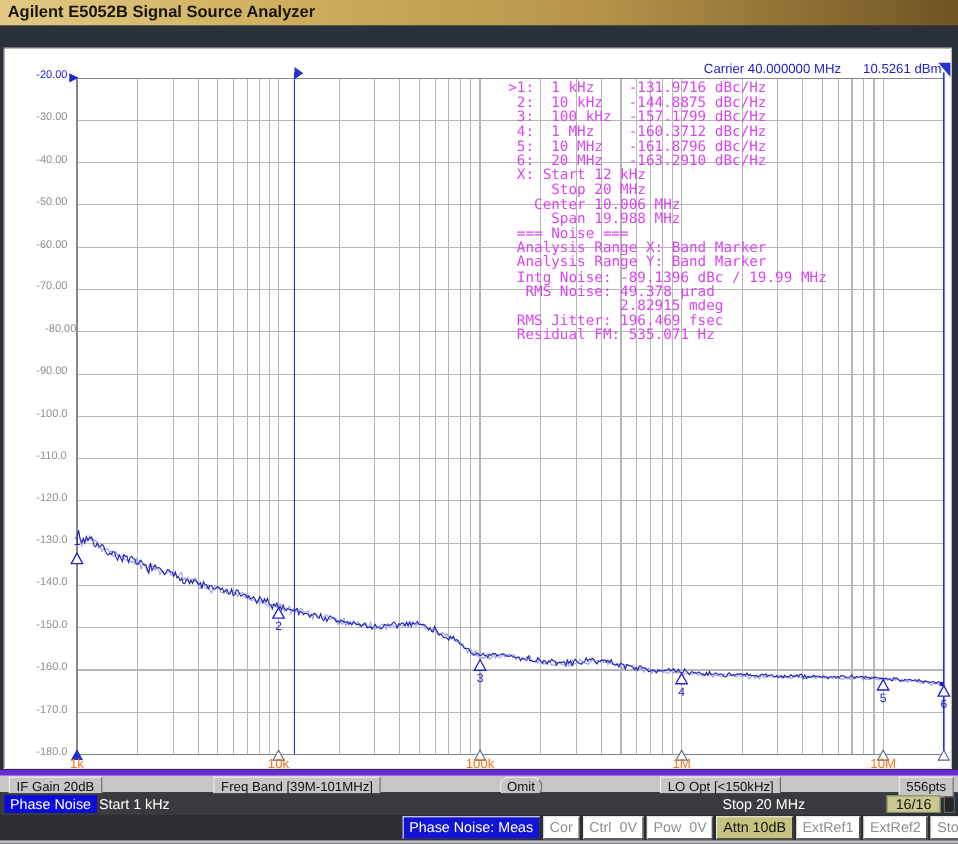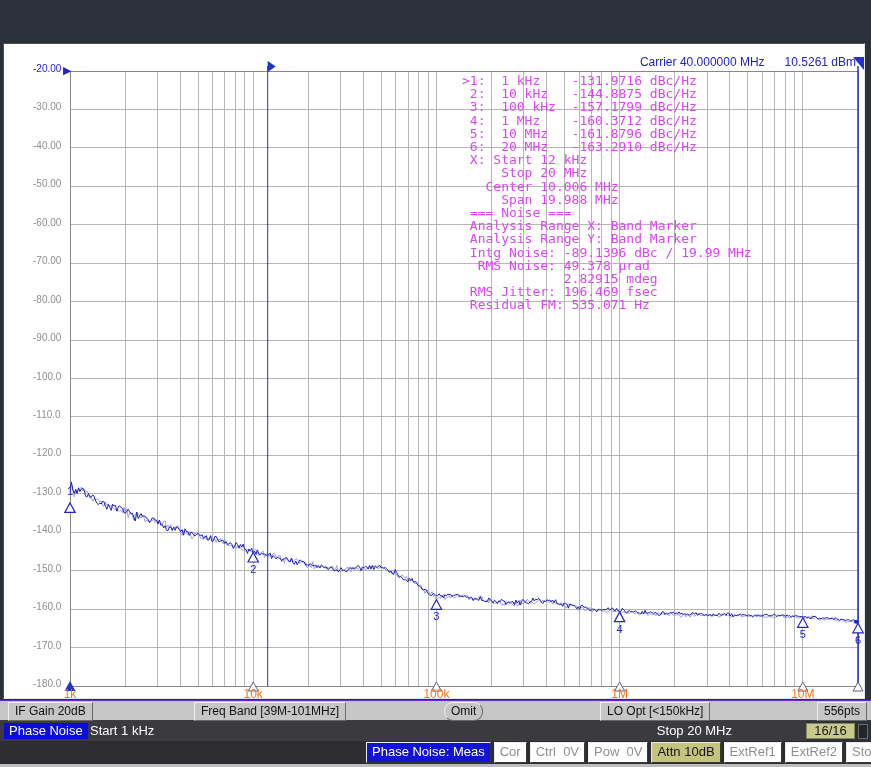--- a/index.html
+++ b/index.html
@@ -15,21 +15,21 @@
   .chan-label{left:8px;top:47px;color:#2222cc;font-size:13px;white-space:pre;}
   .chan-arrow{color:#2222cc;font-size:10px;vertical-align:1px;}
   .carrier{left:560px;top:55px;width:296px;text-align:right;color:#2222cc;font-size:12px;white-space:pre;}
   .ylabel{width:56px;left:4px;text-align:left;font-size:10px;color:#8f8f8f;z-index:3;position:absolute;padding-left:29px;}
   .ylabel.ref{color:#2222cc;}
   .ref-arrow{left:63px;top:64px;color:#2222cc;font-size:11px;}
   .xlabel{top:687px;width:64px;text-align:center;font-size:12px;color:#f97316;position:absolute;z-index:3;}
   .readout{left:462px;top:74px;color:#d946ef;font-family:"DejaVu Sans Mono",monospace;
            font-size:13px;line-height:13.2px;white-space:pre;}
   .softkeys{position:absolute;left:0;top:700px;width:871px;height:21px;background:#c6c6c6;
-            border-top:1px solid #6d28d9;border-bottom:1px solid #3e3e3e;box-sizing:border-box;z-index:4;}
+            border-top:5px solid #6d28d9;border-bottom:1px solid #3e3e3e;box-sizing:border-box;z-index:4;}
   .skbtn{position:absolute;top:1px;height:17px;line-height:16px;font-size:12px;color:#101010;
          background:#c6c6c6;border:1px solid;border-color:#f0f0f0 #676767 #676767 #f0f0f0;
          padding:0 6px;white-space:pre;}
   .tracebar{position:absolute;left:0;top:721px;width:806px;height:20px;background:#3b3b3f;
             color:#fff;font-size:13px;z-index:4;}
   .trace-label{position:absolute;left:4px;top:2px;background:#0b0bdb;color:#fff;
                padding:0 5px;height:16px;line-height:16px;}
   .start-label{position:absolute;left:90px;top:0;line-height:20px;}
   .stop-label{position:absolute;right:74px;top:0;line-height:20px;}
   .counter{position:absolute;left:806px;top:2px;width:47px;height:14px;background:#c9c98f;color:#141414;
@@ -42,20 +42,23 @@
   .sbbtn.disabled{color:#8f8f8f;}
   .sbbtn.active{background:#1313d6;color:#ffffff;}
   .sbbtn.highlight{background:#c4c47e;color:#141414;}
   .bottomedge{position:absolute;left:0;top:764px;width:871px;height:3px;background:#bdbdbd;z-index:4;}
 </style>
 </head>
 <body>
 
 <div class="window">
 
+  <div class="titlebar">
+    <span>Agilent E5052B Signal Source Analyzer</span>
+  </div>
 
   <div class="plot-panel"></div>
 
   <svg class="overlay" id="plot-svg" width="871" height="767" viewBox="0 0 871 767">
       <g shape-rendering="crispEdges">
         <line x1="70.0" y1="71" x2="70.0" y2="686" stroke="#b6b6b6" stroke-width="1"></line>
         <line x1="125.2" y1="71" x2="125.2" y2="686" stroke="#b6b6b6" stroke-width="1"></line>
         <line x1="157.4" y1="71" x2="157.4" y2="686" stroke="#b6b6b6" stroke-width="1"></line>
         <line x1="180.3" y1="71" x2="180.3" y2="686" stroke="#b6b6b6" stroke-width="1"></line>
         <line x1="198.1" y1="71" x2="198.1" y2="686" stroke="#b6b6b6" stroke-width="1"></line>
@@ -143,21 +146,21 @@
 
   <div class="txt ref-arrow">▶</div>
 
   <div id="ylabels">
       <div class="ylabel ref" style="top: 63px;">-20.00</div>
       <div class="ylabel" style="top: 101.438px;">-30.00</div>
       <div class="ylabel" style="top: 139.875px;">-40.00</div>
       <div class="ylabel" style="top: 178.312px;">-50.00</div>
       <div class="ylabel" style="top: 216.75px;">-60.00</div>
       <div class="ylabel" style="top: 255.188px;">-70.00</div>
-      <div class="ylabel" style="top: 293.625px;">-80.00</div>
+      <div class="ylabel" style="top: 293.625px; margin-left: 8px;">-80.00</div>
       <div class="ylabel" style="top: 332.062px;">-90.00</div>
       <div class="ylabel" style="top: 370.5px;">-100.0</div>
       <div class="ylabel" style="top: 408.938px;">-110.0</div>
       <div class="ylabel" style="top: 447.375px;">-120.0</div>
       <div class="ylabel" style="top: 485.812px;">-130.0</div>
       <div class="ylabel" style="top: 524.25px;">-140.0</div>
       <div class="ylabel" style="top: 562.688px;">-150.0</div>
       <div class="ylabel" style="top: 601.125px;">-160.0</div>
       <div class="ylabel" style="top: 639.562px;">-170.0</div>
       <div class="ylabel" style="top: 678px;">-180.0</div>
@@ -168,21 +171,21 @@
       <div class="xlabel" style="left: 404.424px;">100k</div>
       <div class="xlabel" style="left: 587.636px;">1M</div>
       <div class="xlabel" style="left: 770.848px;">10M</div>
     </div>
 
   <div class="txt readout" id="readout"><div>&gt;1:  1 kHz    -131.9716 dBc/Hz</div><div> 2:  10 kHz   -144.8875 dBc/Hz</div><div> 3:  100 kHz  -157.1799 dBc/Hz</div><div> 4:  1 MHz    -160.3712 dBc/Hz</div><div> 5:  10 MHz   -161.8796 dBc/Hz</div><div> 6:  20 MHz   -163.2910 dBc/Hz</div><div> X: Start 12 kHz</div><div>     Stop 20 MHz</div><div>   Center 10.006 MHz</div><div>     Span 19.988 MHz</div><div> === Noise ===</div><div> Analysis Range X: Band Marker</div><div> Analysis Range Y: Band Marker</div><div> Intg Noise: -89.1396 dBc / 19.99 MHz</div><div>  RMS Noise: 49.378 µrad</div><div>             2.82915 mdeg</div><div> RMS Jitter: 196.469 fsec</div><div> Residual FM: 535.071 Hz</div></div>
 
   <div class="softkeys" id="softkeys">
       <div class="skbtn" style="left: 8px;">IF Gain 20dB</div>
       <div class="skbtn" style="left: 194px; text-align: right;">Freq Band [39M-101MHz]</div>
-      <div class="skbtn" style="left: 444px; border-radius: 9px;">Omit</div>
+      <div class="skbtn" style="left: 454px; border-radius: 9px;">Omit</div>
       <div class="skbtn" style="left: 600px;">LO Opt [&lt;150kHz]</div>
       <div class="skbtn" style="right: 4px;">556pts</div>
     </div>
 
   <div class="tracebar">
     <span class="trace-label">Phase Noise</span>
     <span class="start-label">Start 1 kHz</span>
     <span class="stop-label">Stop 20 MHz</span>
     <span class="counter">16/16</span>
     <span class="grip"></span>

